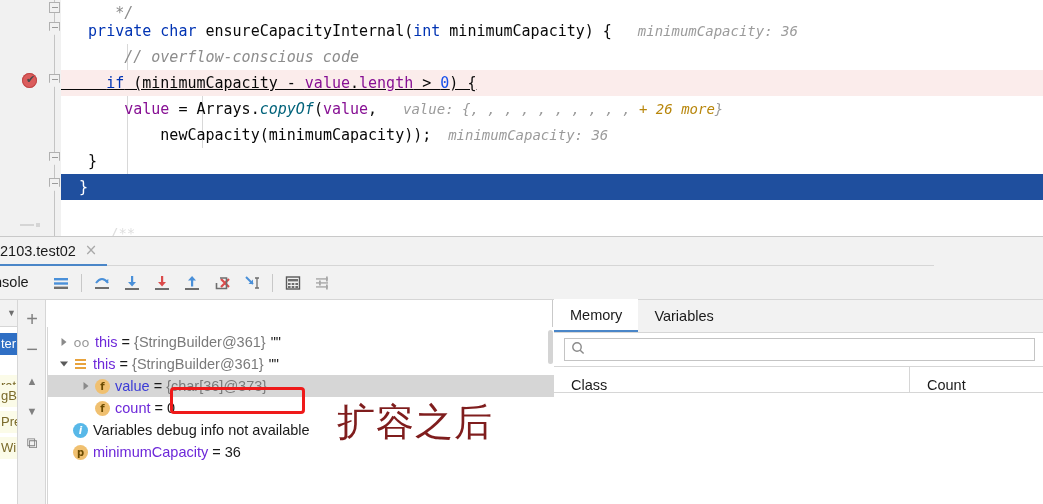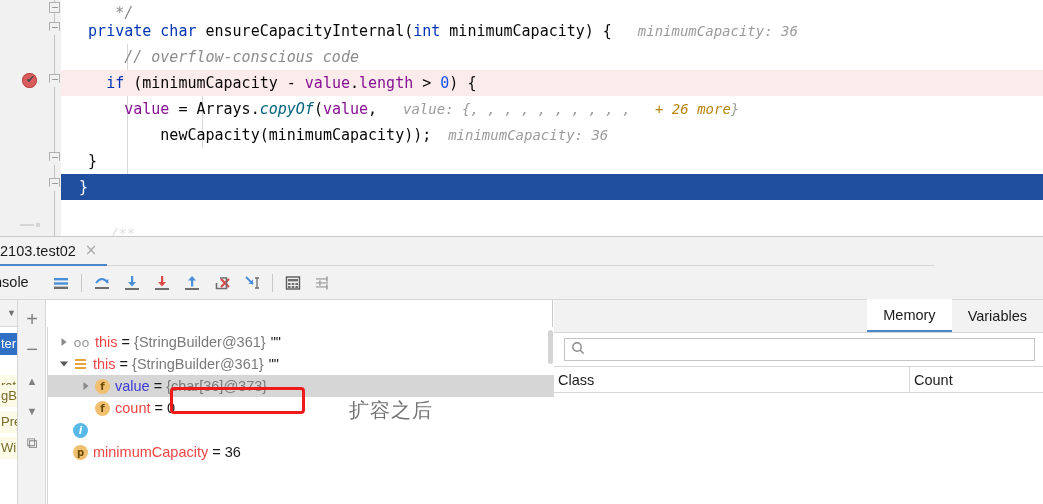--- a/index.html
+++ b/index.html
@@ -52,35 +52,35 @@
   }
   .code-line {
     position: absolute; left: 0; right: 0; height: 26px;
     white-space: pre;
     font-family: "DejaVu Sans Mono", "Liberation Mono", monospace;
     font-size: 15px;
     line-height: 26px;
     color: #080808;
   }
   .code-line .pad { color: transparent; }
-  .ln-hl { background: #fbeceb; }
+  .ln-hl { background: #fbeceb; text-decoration: underline; }
   .ln-sel { background: #1f4f9e; }
   .ln-sel .tok { color: #ffffff !important; }
   .indent-guide {
     position: absolute; width: 1px; background: #d8d8d8;
   }
 
   .kw  { color: #0033b3; }
   .fld { color: #871094; }
   .mtd { color: #00627a; font-style: italic; }
   .num { color: #1750eb; }
   .cmt { color: #8c8c8c; font-style: italic; }
   .plain-t { color: #080808; }
   .hint { color: #9b9b9b; font-style: italic; font-size: 14px; }
-  .hint-num { color: #b8860b; font-style: italic; font-size: 14px; margin-left: 16px; }
+  .hint-num { color: #b8860b; font-style: italic; font-size: 14px; }
 
   .breakpoint {
     position: absolute; left: 22px; top: 73px; width: 15px; height: 15px;
     border-radius: 50%;
     background: #db5c5c;
     box-shadow: inset 0 0 0 1px #c04747;
   }
   .breakpoint .chk {
     position: absolute; left: 4px; top: 1px;
     font-size: 11px; color: #4a4a4a; line-height: 11px;
@@ -222,49 +222,49 @@
   .vi.f { background: #f0c070; }
   .vi.p { background: #f0c070; }
   .vi.info { background: #58b8e8; color: #ffffff; font-style: italic; }
   .vi.chain { background: transparent; color: #9a9a9a; font-size: 13px; font-weight: normal; width:17px; flex:0 0 17px;}
   .vi.list { background: transparent; width: 15px; flex:0 0 15px; position: relative; }
   .vi.list i {
     position: absolute; left: 2px; width: 11px; height: 2px; background: #e8a33d;
   }
   .v-name { color: #871094; }
   .v-name.blue { color: #3b3bd6; }
-  .v-name.plainname { color: #ef4444; }
+  .v-name.plainname { color: #6d28d9; }
   .v-eq { color: #1a1a1a; margin: 0 4px; }
   .v-val { color: #1a1a1a; }
   .v-val.gray { color: #7a7a7a; }
   .v-text { color: #1a1a1a; }
 
   .redbox {
     position: absolute; left: 170px; top: 387px;
     width: 135px; height: 27px;
     border: 3px solid #ef1a1a; border-radius: 4px;
     pointer-events: none;
   }
   .annot-cn {
-    position: absolute; left: 349px; top: 398px;
-    font-size: 20px; color: #737373;
+    position: absolute; left: 337px; top: 398px;
+    font-size: 38px; color: #7f1d1d;
     font-family: "DejaVu Sans", sans-serif;
     letter-spacing: 1px;
     white-space: nowrap;
   }
 
   
   .mem-pane {
     position: absolute; left: 554px; top: 0; width: 489px; height: 205px;
     background: #ffffff;
   }
   .mem-tabs {
     position: absolute; left: 0; top: 0; width: 489px; height: 33px;
     background: #f2f2f2; border-bottom: 1px solid #d6d6d6;
-    display: flex; align-items: flex-end; justify-content: flex-end;
+    display: flex; align-items: flex-end;
   }
   .mem-tab {
     height: 33px; padding: 0 16px;
     display: flex; align-items: center;
     font-size: 14.5px; color: #1a1a1a;
   }
   .mem-tab.active { border-bottom: 2px solid #4a86c8; background: #ffffff; }
   .mem-search-wrap {
     position: absolute; left: 0; top: 33px; width: 489px; height: 33px;
     background: #ffffff; padding: 5px 8px 5px 10px;
@@ -279,22 +279,22 @@
     font-family: "Liberation Sans", sans-serif;
     width: 90%; background: transparent; color: #1a1a1a;
   }
   .mem-cols {
     position: absolute; left: 0; top: 66px; width: 489px; height: 27px;
     background: #ffffff;
     border-top: 1px solid #d6d6d6; border-bottom: 1px solid #d6d6d6;
     display: flex; align-items: center;
   }
   .mem-col {
-    height: 27px; display: flex; align-items: center;
-    font-size: 14.5px; color: #1a1a1a; padding-left: 4px;
+    height: 27px; display: flex; align-items: flex-end;
+    font-size: 14.5px; color: #1a1a1a; padding-left: 17px;
   }
   .mem-col.c1 { width: 355px; }
   .mem-col.c2 { width: 134px; border-left: 1px solid #d6d6d6; }
   .mem-body {
     position: absolute; left: 0; top: 93px; width: 489px; height: 112px;
     background: #ffffff;
   }
   .scroll-nub {
     position: absolute; right: 1px; top: 30px; width: 5px; height: 34px;
     background: #d4d4d4; border-radius: 3px;
@@ -528,20 +528,21 @@
               <div class="var-row" style="top: 70px; padding-left: 32px;">
                 <span class="tri"></span>
                 <span class="vi f">f</span>
                 <span class="v-name plainname">count</span>
                 <span class="v-eq">=</span>
                 <span class="v-val ">0</span>
               </div>
               <div class="var-row" style="top: 92px; padding-left: 10px;">
                 <span class="tri"></span>
                 <span class="vi info">i</span>
+                <span class="v-text">Variables debug info not available</span>
               </div>
               <div class="var-row" style="top: 114px; padding-left: 10px;">
                 <span class="tri"></span>
                 <span class="vi p">p</span>
                 <span class="v-name plainname">minimumCapacity</span>
                 <span class="v-eq">=</span>
                 <span class="v-val ">36</span>
               </div>
             </div>
         </div>

